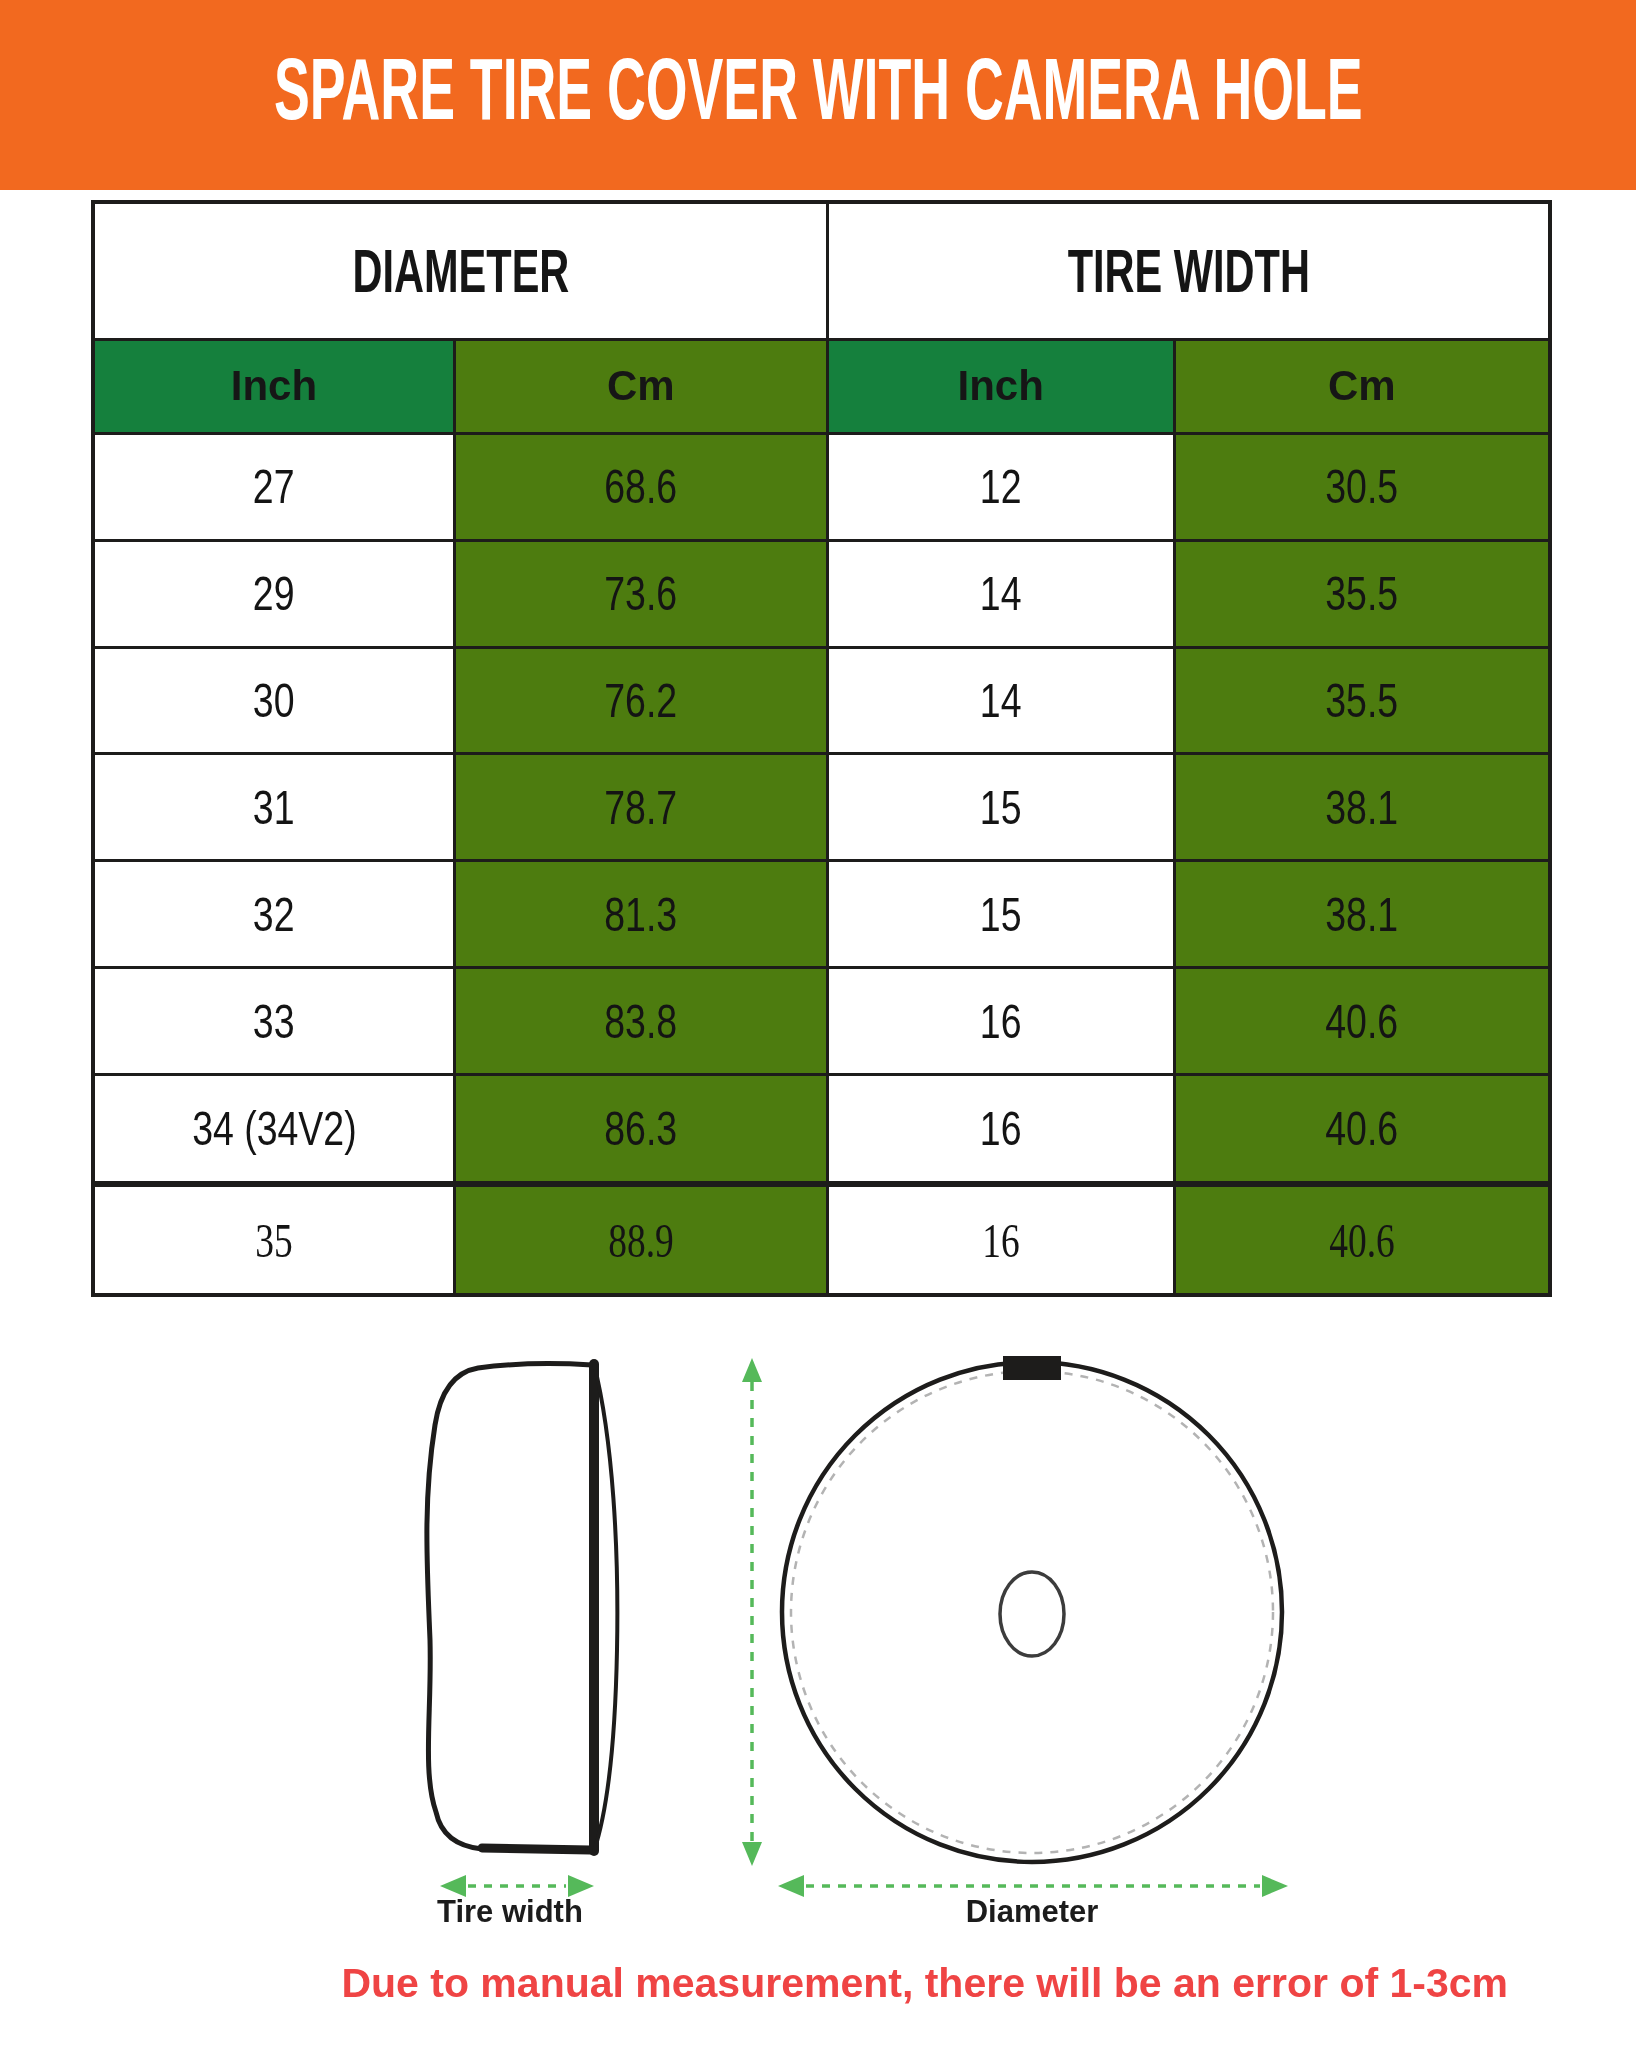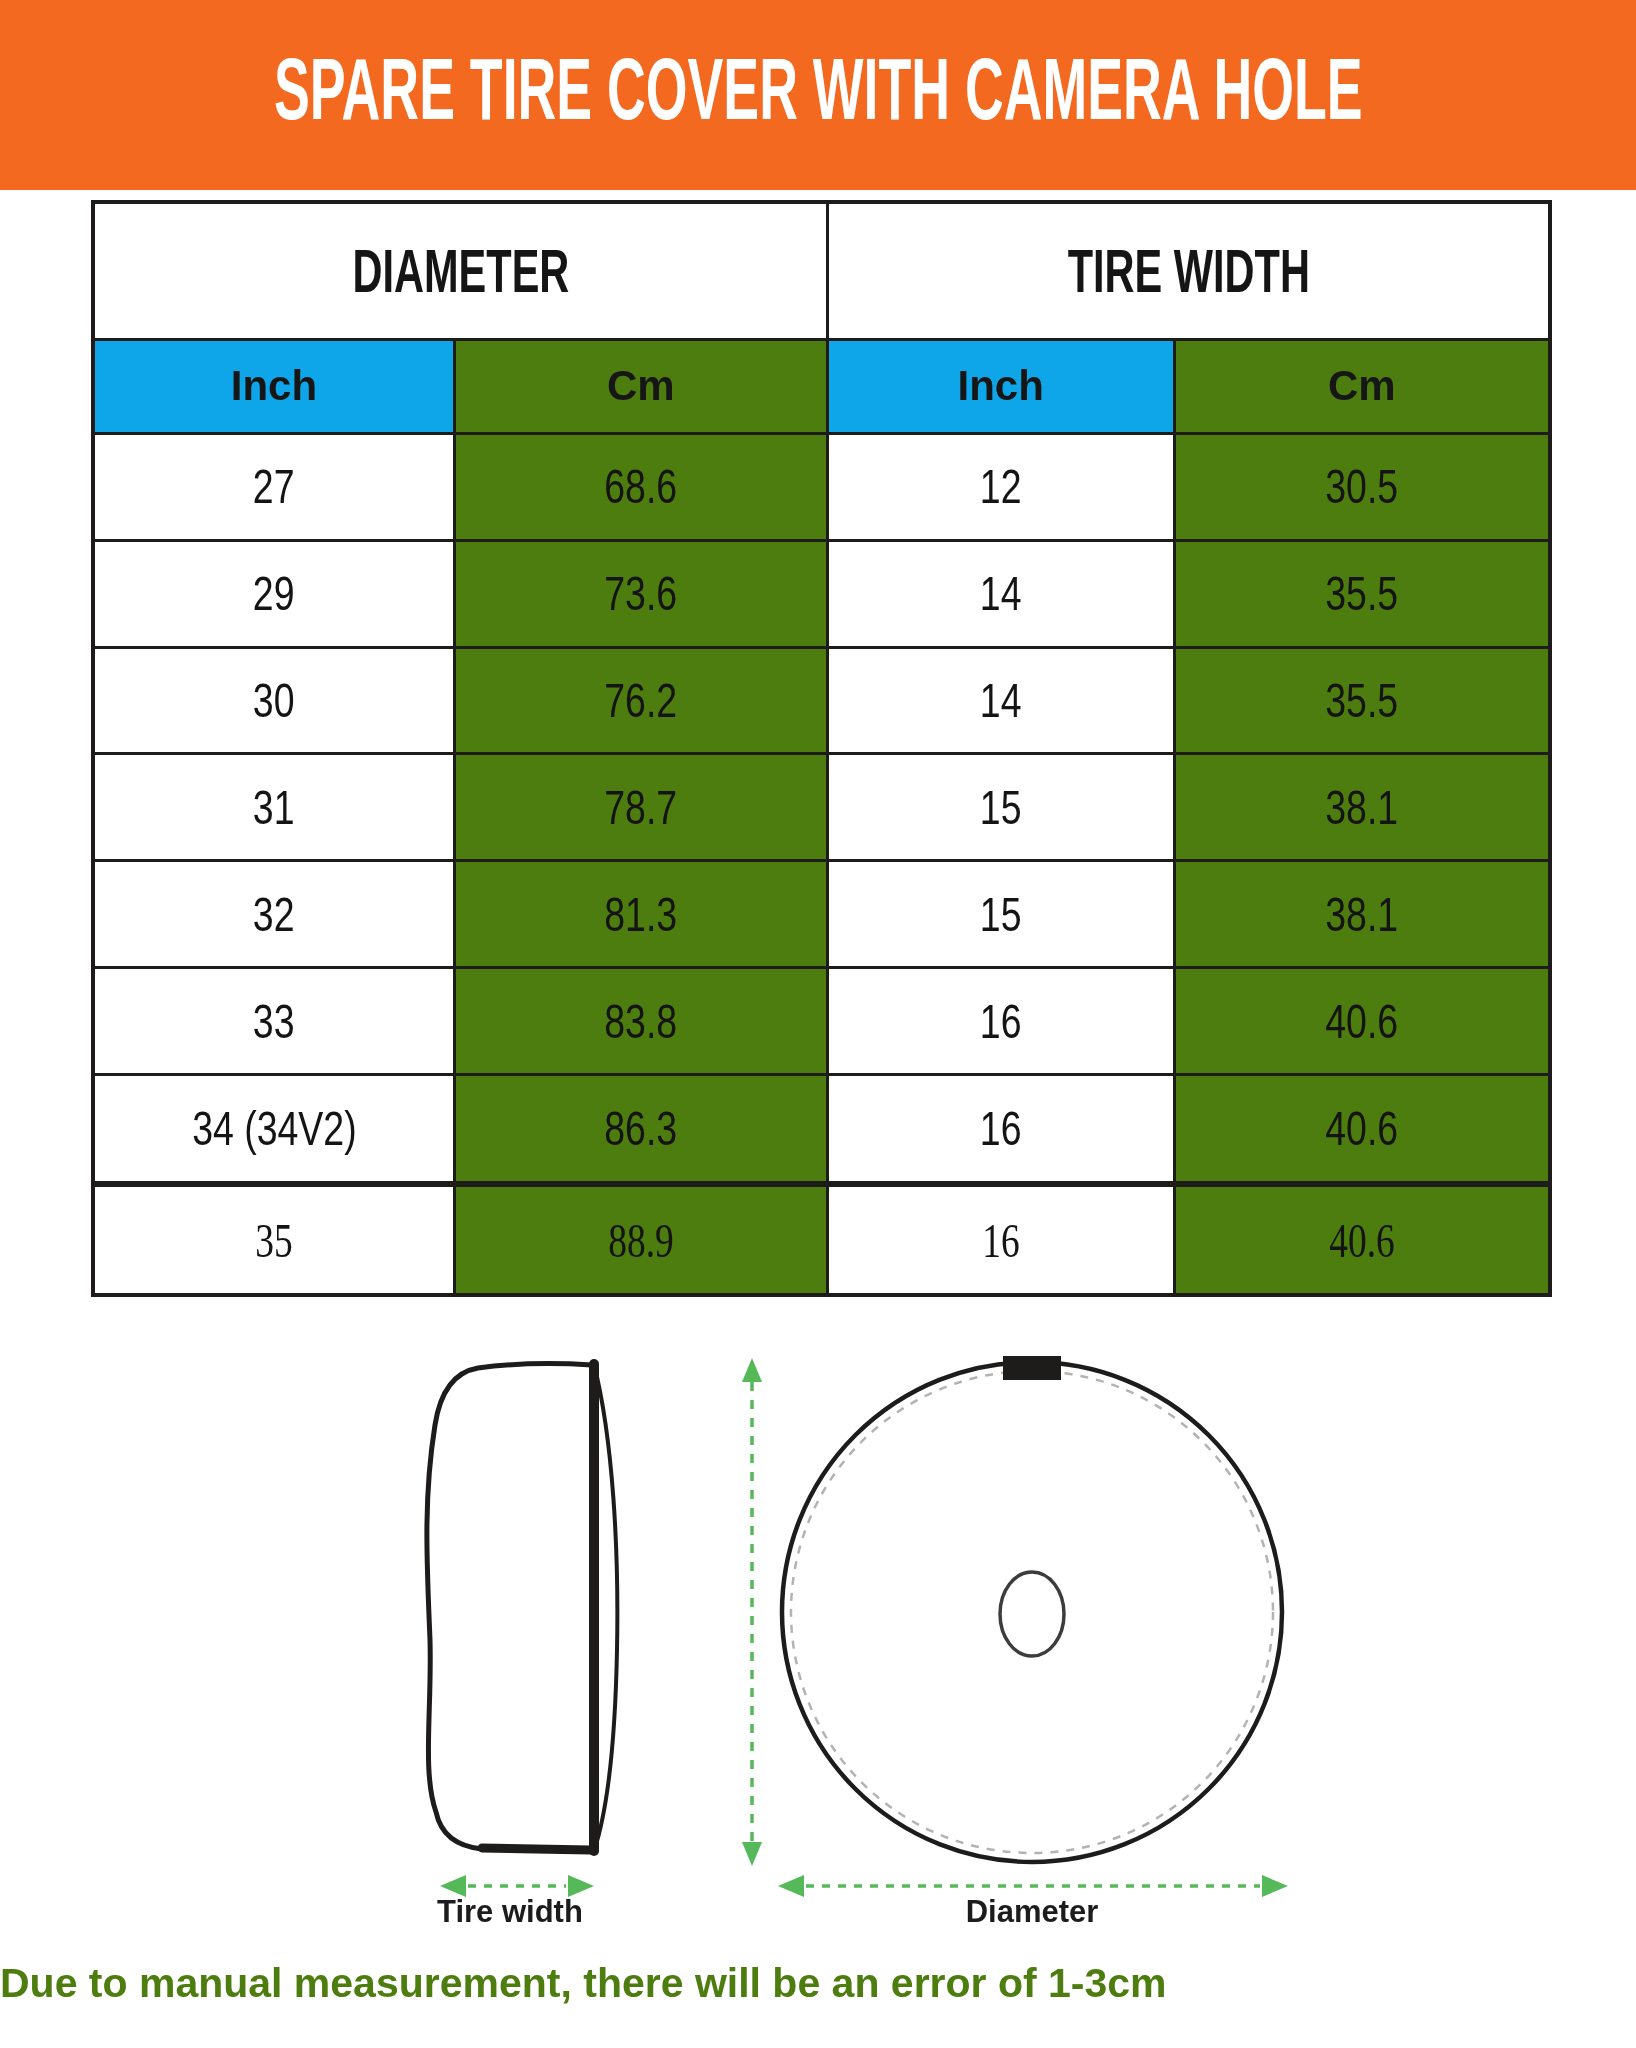--- a/index.html
+++ b/index.html
@@ -28,37 +28,37 @@
     padding:0;color:#161616;overflow:hidden;
   }
   .size-table tr.thick td{border-top-width:6px;font-family:Liberation Serif, serif;}
   .col-inch-d{width:24.8%;} .col-cm-d{width:25.6%;}
   .col-inch-w{width:23.8%;} .col-cm-w{width:25.8%;}
   .section-head{background:#ffffff;}
   .section-head .sec-label{
     display:inline-block;font-size:62px;font-weight:bold;color:#151515;
     transform:scaleX(0.67);transform-origin:center;white-space:nowrap;
   }
-  .unit-head{font-size:42px;font-weight:bold;background:#0ea5e9;}
+  .unit-head{font-size:42px;font-weight:bold;background:#15803d;}
   .gray{background:#4d7c0f;}
   .cell-val{
     display:inline-block;font-size:48px;font-weight:400;color:#141414;
     transform:scaleX(0.78);transform-origin:center;white-space:nowrap;
   }
   
   .diagram-svg{position:absolute;left:380px;top:1350px;width:980px;height:600px;}
   .diagram-label{
     position:absolute;font-size:31px;font-weight:bold;color:#1c1c1c;white-space:nowrap;
   }
   .label-tire-width{left:437px;top:1894px;}
   .label-diameter{left:872px;top:1894px;width:320px;text-align:center;}
   
   .note{
-    position:absolute;left:0;top:1960px;width:1508px;text-align:left;
-    font-size:41px;font-weight:bold;color:#4d7c0f;
+    position:absolute;left:0;top:1960px;width:1508px;text-align:right;
+    font-size:41px;font-weight:bold;color:#ef4444;
   }
 </style>
 </head>
 <body>
 
 <div class="page">
 
   <header class="banner">
     <span class="banner-title">SPARE TIRE COVER WITH CAMERA HOLE</span>
   </header>

